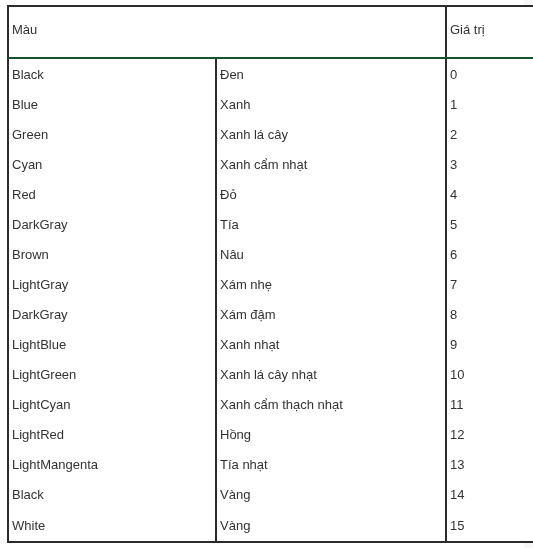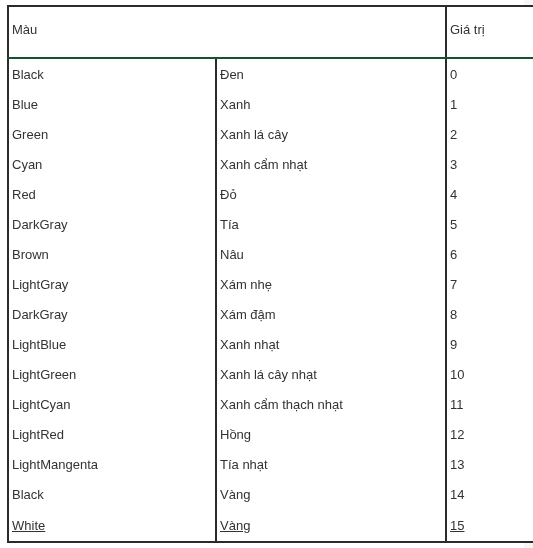--- a/index.html
+++ b/index.html
@@ -69,21 +69,20 @@
     border: none;
     color: #333333;
   }
   table.color-table tbody td.col-name  { width: 204px; border-left: 2px solid #2b2b2b; }
   table.color-table tbody td.col-vi    { width: 226px; border-left: 2px solid #2b2b2b; margin-top: 38px; }
   table.color-table tbody td.col-value { width: 87px;  border-left: 2px solid #2b2b2b; border-right: 2px solid #2b2b2b; }
 
   table.color-table tbody tr.data-row:last-child td {
     border-bottom: 2px solid #2b2b2b;
     height: 32px;
-    text-decoration: underline;
   }
 </style>
 </head>
 <body>
 
 <div class="page-edge-strip"></div>
 
 <div class="table-wrap">
   <table class="color-table">
     <thead>

